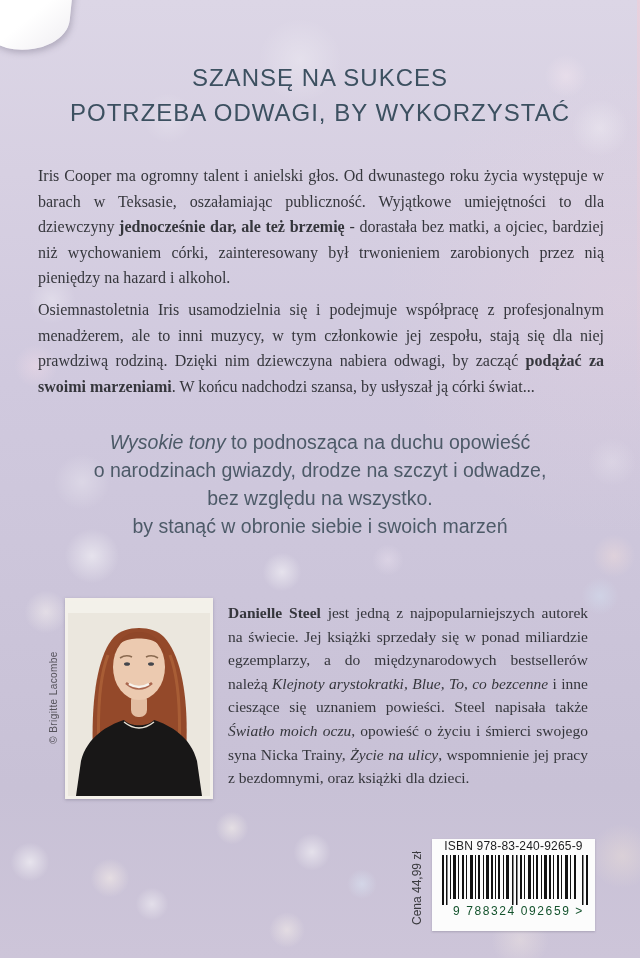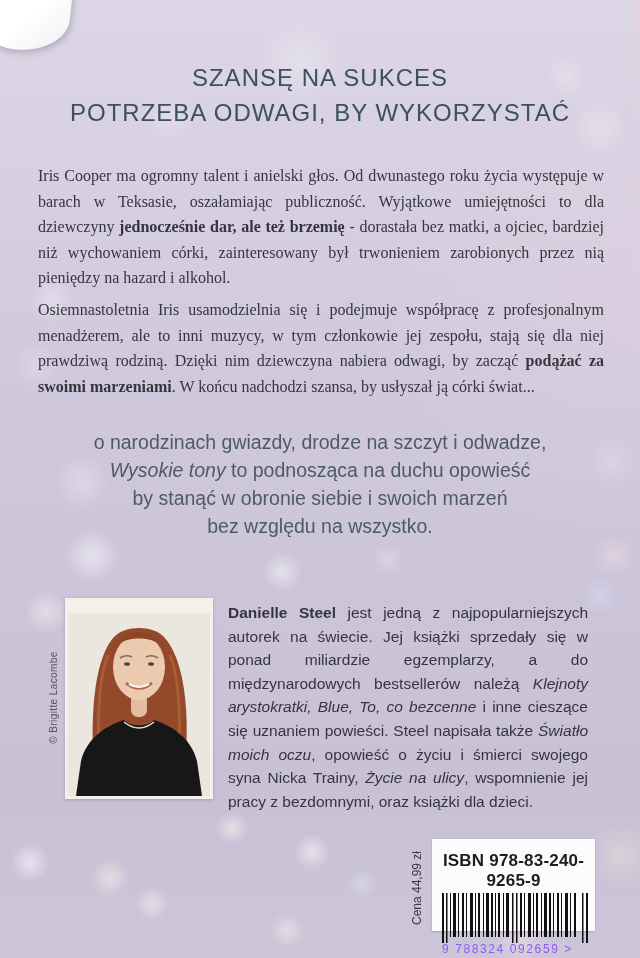--- a/index.html
+++ b/index.html
@@ -49,54 +49,54 @@
   .p1{top:163px;}
   .p2{top:297px;}
   .tagline{position:absolute;top:428px;left:0;right:0;text-align:center;
     font-size:19.5px;line-height:28px;color:#4d5a68;}
   .credit{position:absolute;left:-27px;top:692px;width:160px;text-align:center;
     transform:rotate(-90deg);font-size:10px;letter-spacing:.4px;color:#55525a;}
   .photo{position:absolute;left:65px;top:598px;width:148px;height:201px;
     background:#f4f1ea;box-shadow:0 1px 3px rgba(90,85,105,.35);padding:0;}
   .photo svg{display:block;margin:3px;}
   .bio{position:absolute;left:228px;top:601px;width:360px;margin:0;
-    font-family:Liberation Sans, sans-serif;font-size:15.5px;line-height:23.6px;
+    font-family:Liberation Serif, serif;font-size:15.5px;line-height:23.6px;
     color:#35363c;text-align:justify;}
   .price{position:absolute;left:357px;top:881px;width:120px;text-align:center;
     transform:rotate(-90deg);font-size:12px;color:#3a3a3e;}
   .barcode-box{position:absolute;left:432px;top:839px;width:163px;height:92px;
     background:#fcfcfc;box-shadow:0 1px 2px rgba(90,85,105,.3);}
-  .isbn{text-align:center;font-size:17px;font-weight:700;letter-spacing:.2px;
-    color:#1d1d1f;padding-top:12px;}
+  .isbn{text-align:center;font-size:12px;font-weight:400;letter-spacing:.2px;
+    color:#1d1d1f;padding-top:0;}
   .bars{display:block;margin:2px auto 0;}
-  .digits{font-size:12px;letter-spacing:1.6px;color:#8b5cf6;margin-top:-1px;padding-left:10px;}
+  .digits{text-align:center;font-size:12px;letter-spacing:1.6px;color:#14532d;margin-top:-1px;padding-left:10px;}
   i{font-style:italic;} b{font-weight:700;}
 </style>
 </head>
 <body>
 
 <div class="stage">
 
   <div class="corner"></div>
   <div class="edge-right"></div>
 
   <h1 class="headline">
     <span>SZANSĘ NA SUKCES</span>
     <span>POTRZEBA ODWAGI, BY WYKORZYSTAĆ</span>
   </h1>
 
   <p class="body-par p1"><span>Iris Cooper ma ogromny talent i anielski głos. Od dwunastego roku życia występuje w barach w Teksasie, oszałamiając publiczność. Wyjątkowe umiejętności to dla dziewczyny </span><b>jednocześnie dar, ale też brzemię</b><span> - dorastała bez matki, a ojciec, bardziej niż wychowaniem córki, zainteresowany był trwonieniem zarobionych przez nią pieniędzy na hazard i alkohol.</span></p>
 
   <p class="body-par p2"><span>Osiemnastoletnia Iris usamodzielnia się i podejmuje współpracę z profesjonalnym menadżerem, ale to inni muzycy, w tym członkowie jej zespołu, stają się dla niej prawdziwą rodziną. Dzięki nim dziewczyna nabiera odwagi, by zacząć </span><b>podążać za swoimi marzeniami</b><span>. W końcu nadchodzi szansa, by usłyszał ją córki świat...</span></p>
 
   <div class="tagline">
+    <div><i>Wysokie tony</i><span> to podnosząca na duchu opowieść</span></div>
     <div>o narodzinach gwiazdy, drodze na szczyt i odwadze,</div>
-    <div><i>Wysokie tony</i><span> to podnosząca na duchu opowieść</span></div>
+    <div>bez względu na wszystko.</div>
     <div>by stanąć w obronie siebie i swoich marzeń</div>
-    <div>bez względu na wszystko.</div>
   </div>
 
   <div class="credit">© Brigitte Lacombe</div>
 
   <div class="photo">
     <svg width="142" height="195" viewBox="0 0 142 195">
       <rect width="142" height="195" fill="#ebe7de"></rect>
       <rect width="142" height="12" fill="#f3f1ea"></rect>
       <path d="M28,195 C20,118 26,58 46,36 C57,24 85,24 96,36 C118,60 124,120 114,195 Z" fill="#94492a"></path>
       <path d="M34,195 C28,130 30,80 40,54" stroke="#b56a3d" stroke-width="3" fill="none" opacity=".6"></path>

